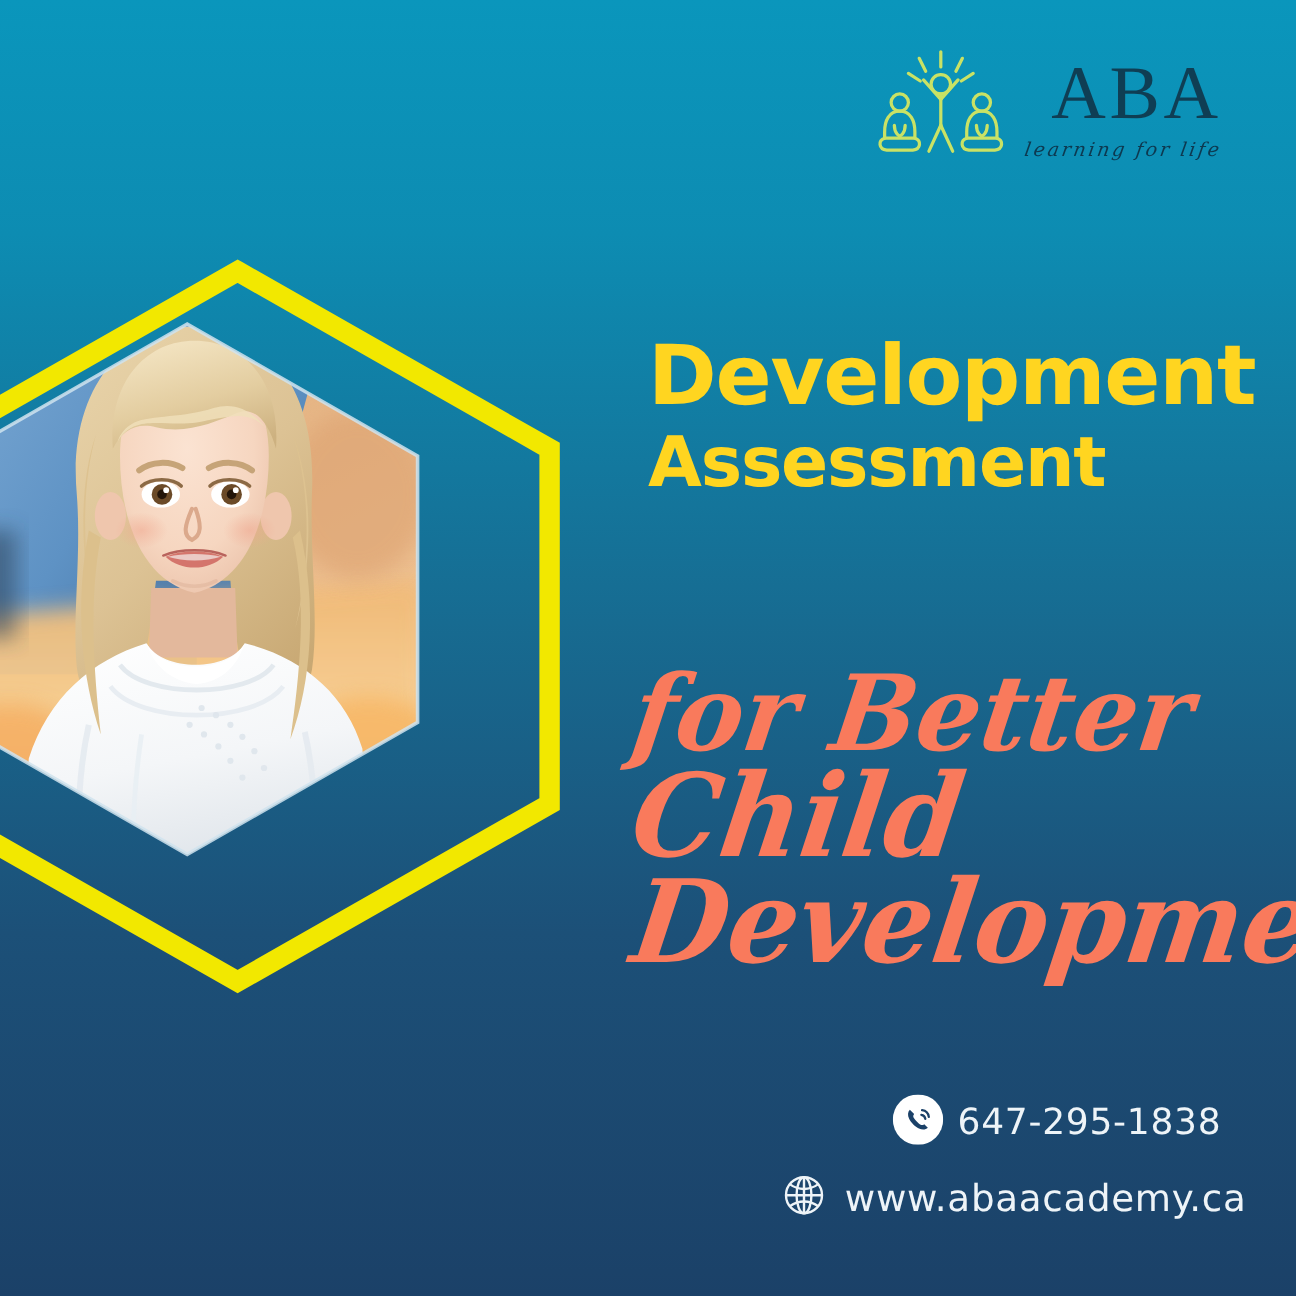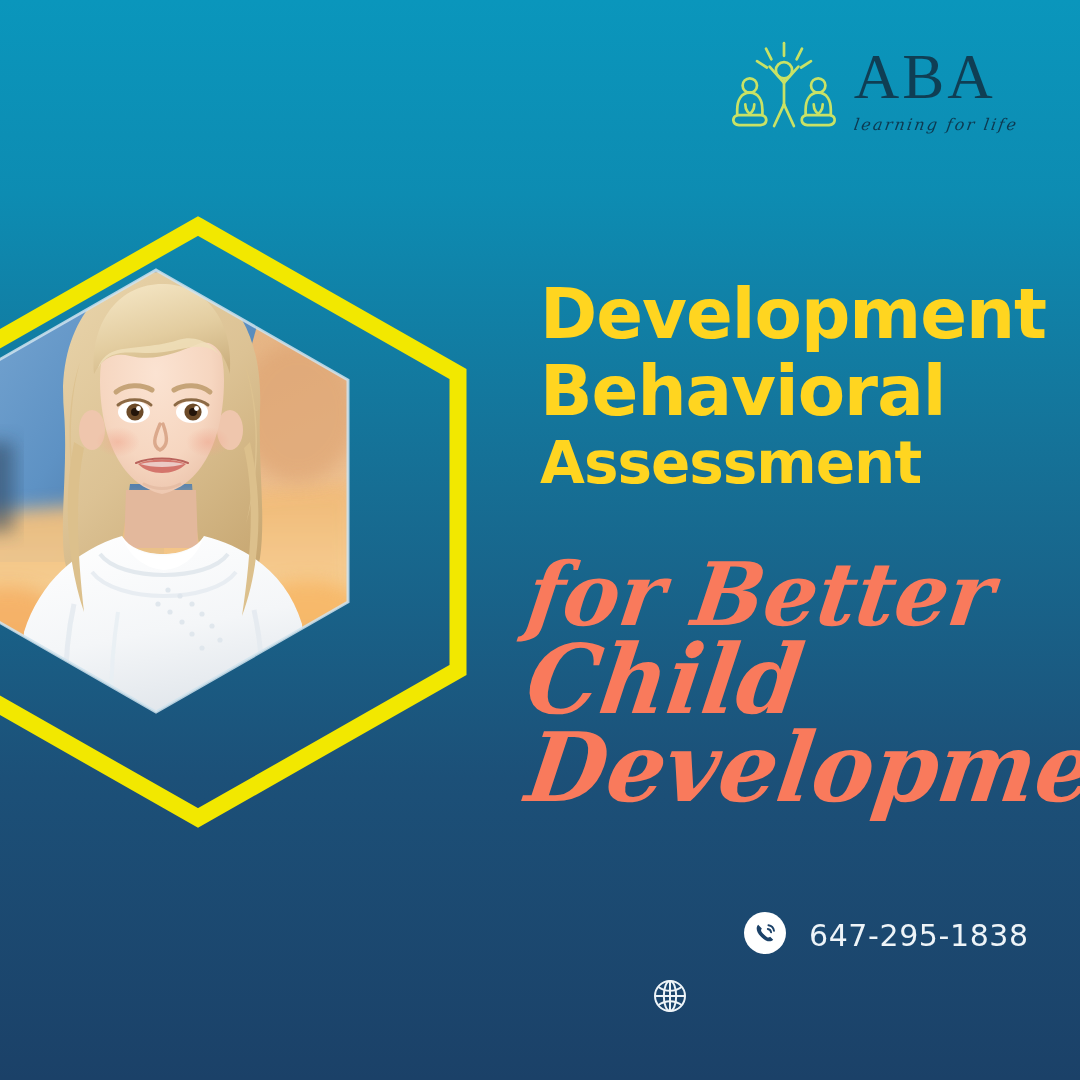--- a/index.html
+++ b/index.html
@@ -37,20 +37,21 @@
     top: 36px;
     display: flex;
     align-items: center;
     gap: 16px;
   }
   .logo-mark { width: 108px; height: 108px; flex: 0 0 auto; }
   .logo-mark svg { display: block; width: 100%; height: 100%; }
   .logo-words {
     display: flex;
     flex-direction: column;
+    align-items: flex-end;
     line-height: 1;
   }
   .logo-aba {
     font-family: "Liberation Serif", "DejaVu Serif", serif;
     font-size: 63px;
     font-weight: 400;
     color: #0f3e54;
     letter-spacing: 3px;
     line-height: 0.96;
   }
@@ -111,21 +112,21 @@
   .sc-line.s1 { font-size: 84px; transform: skewX(-8deg) scaleY(1.04); }
   .sc-line.s2 { font-size: 92px; transform: skewX(-8deg) scaleY(1.04); margin-top: 2px; }
   .sc-line.s3 { font-size: 92px; transform: skewX(-8deg) scaleY(1.04); margin-top: 2px; }
 
   
   .contact { position: absolute; left: 0; top: 0; width: 100%; height: 100%; }
   .contact-row {
     position: absolute;
     display: flex;
     align-items: center;
-    gap: 23px;
+    gap: 12px;
   }
   .contact-row.phone { left: 744px; top: 912px; }
   .contact-row.web   { left: 648px; top: 974px; }
   .contact-ico { flex: 0 0 auto; display: block; }
   .contact-text {
     font-family: "DejaVu Sans", "Liberation Sans", sans-serif;
     font-size: 30px;
     font-weight: 400;
     color: #eef4f8;
     letter-spacing: 0.6px;
@@ -319,21 +320,20 @@
       </svg>
     </div>
     <div class="logo-words">
       <span class="logo-aba">ABA</span>
       <span class="logo-tagline">learning for life</span>
     </div>
   </div>
 
   <div class="headline">
     <span class="hl-line ln1">Development</span>
-    <span class="hl-line ln2">Behavioral</span>
     <span class="hl-line ln3">Assessment</span>
   </div>
 
   <div class="script">
     <span class="sc-line s1">for Better</span>
     <span class="sc-line s2">Child</span>
     <span class="sc-line s3">Development</span>
   </div>
 
   <div class="contact">
@@ -356,17 +356,18 @@
       <span class="contact-ico">
         <svg width="44" height="44" viewBox="0 0 44 44" xmlns="http://www.w3.org/2000/svg" fill="none" stroke="#eef4f8" stroke-width="2">
           <circle cx="22" cy="22" r="15"></circle>
           <ellipse cx="22" cy="22" rx="6.2" ry="15"></ellipse>
           <line x1="7" y1="22" x2="37" y2="22"></line>
           <line x1="22" y1="7" x2="22" y2="37"></line>
           <path d="M10.4 13 C14 15.6 17.8 16.8 22 16.8 C26.2 16.8 30 15.6 33.6 13"></path>
           <path d="M10.4 31 C14 28.4 17.8 27.2 22 27.2 C26.2 27.2 30 28.4 33.6 31"></path>
         </svg>
       </span>
+      <span class="contact-text">www.abaacademy.ca</span>
     </div>
 
   </div>
 
 </div>
 
 </body></html>

